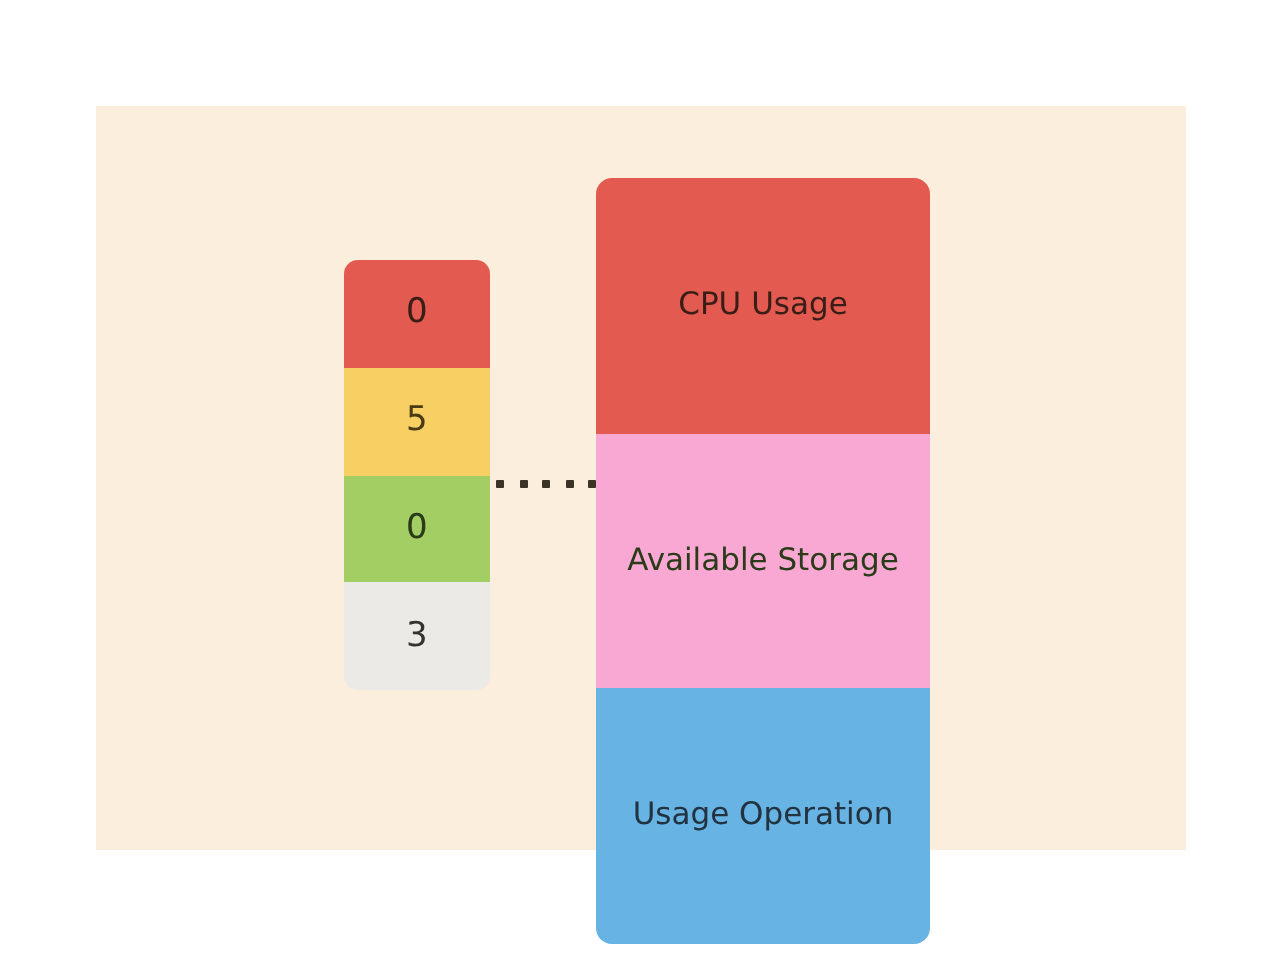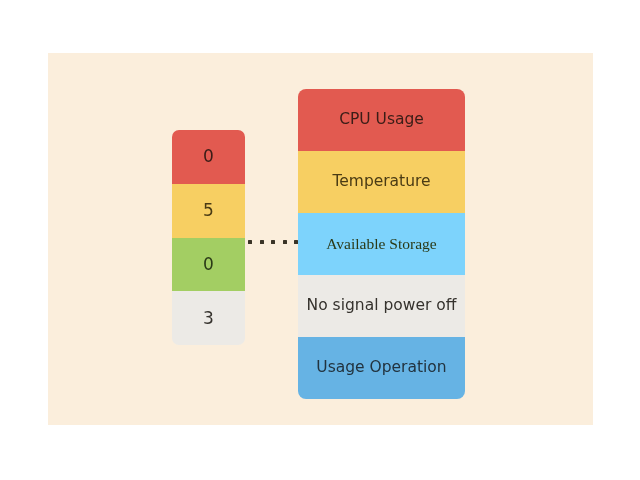--- a/index.html
+++ b/index.html
@@ -53,21 +53,21 @@
     line-height: 1;
     letter-spacing: 0.2px;
   }
 
   
   #label-stack {
     position: absolute;
     left: 250px;  
     top: 36px;    
     width: 167px;
-    height: 310px;
+    height: 383px;
     border-radius: 8px;
     overflow: hidden;
     display: flex;
     flex-direction: column;
   }
   .label-cell {
     flex: 1 1 0;
     display: flex;
     align-items: center;
     justify-content: center;
@@ -113,21 +113,19 @@
     <div id="connector">
         <span class="connector-dot" style="background: rgb(58, 51, 38);"></span>
         <span class="connector-dot" style="background: rgb(58, 51, 38);"></span>
         <span class="connector-dot" style="background: rgb(58, 51, 38);"></span>
         <span class="connector-dot" style="background: rgb(58, 51, 38);"></span>
         <span class="connector-dot" style="background: rgb(58, 51, 38);"></span>
       </div>
 
     <div id="label-stack">
         <div class="label-cell" style="background: rgb(226, 90, 80); color: rgb(58, 29, 23);">CPU Usage</div>
-        <div class="label-cell" style="background: rgb(247, 207, 98); color: rgb(74, 59, 20);">Temperature</div>
-        <div class="label-cell" style="background: #7dd3fc; color: rgb(43, 58, 24); font-family: Liberation Serif, serif;">Available Storage</div>
-        <div class="label-cell" style="background: rgb(236, 234, 230); color: rgb(53, 50, 45);">No signal power off</div>
+        <div class="label-cell" style="background: #f9a8d4; color: rgb(43, 58, 24);">Available Storage</div>
         <div class="label-cell" style="background: rgb(102, 179, 228); color: rgb(34, 51, 63);">Usage Operation</div>
       </div>
 
   </div>
 
 </div>
 
 </body></html>

